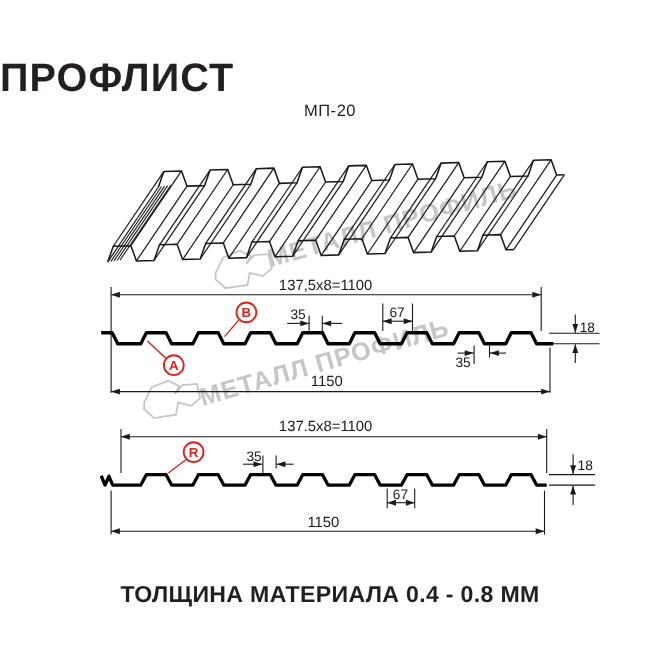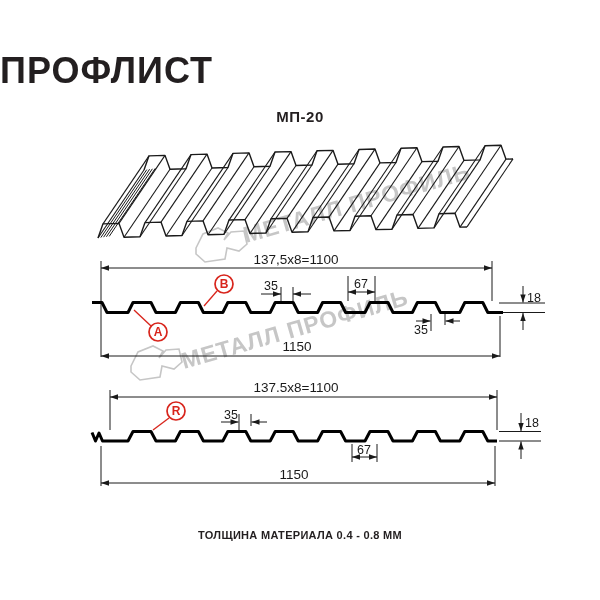--- a/index.html
+++ b/index.html
@@ -5,26 +5,26 @@
   html,body{margin:0;padding:0;}
   body{
     width:600px;height:600px;position:relative;background:#ffffff;
     font-family:"Liberation Sans",sans-serif;overflow:hidden;
   }
   .title{
     position:absolute;left:0;right:0;top:50px;text-align:left;
     font-size:36px;font-weight:bold;letter-spacing:1px;color:#231f20;
   }
   .subtitle{
-    position:absolute;left:0;right:0;top:108px;text-align:center;
-    font-size:15px;font-weight:700;letter-spacing:0.5px;color:#231f20;
+    position:absolute;left:0;right:0;top:92px;text-align:center;
+    font-size:15px;font-weight:400;letter-spacing:0.5px;color:#231f20;
   }
   .footer{
     position:absolute;left:0;right:0;top:529px;text-align:center;
-    font-size:11px;font-weight:600;letter-spacing:0.3px;color:#231f20;
+    font-size:21px;font-weight:600;letter-spacing:0.3px;color:#231f20;
   }
   svg{position:absolute;left:0;top:0;}
   .dimtxt{font:13.5px "Liberation Sans",sans-serif;fill:#1a1a1a;}
   .dimtxt2{font:12.5px "Liberation Sans",sans-serif;fill:#1a1a1a;}
   .mark{font:bold 12px "Liberation Sans",sans-serif;fill:#d8251c;}
   .wmtext{font:bold 23px "Liberation Sans",sans-serif;fill:#c6c6c6;letter-spacing:1px;}
 </style>
 </head>
 <body>
 

